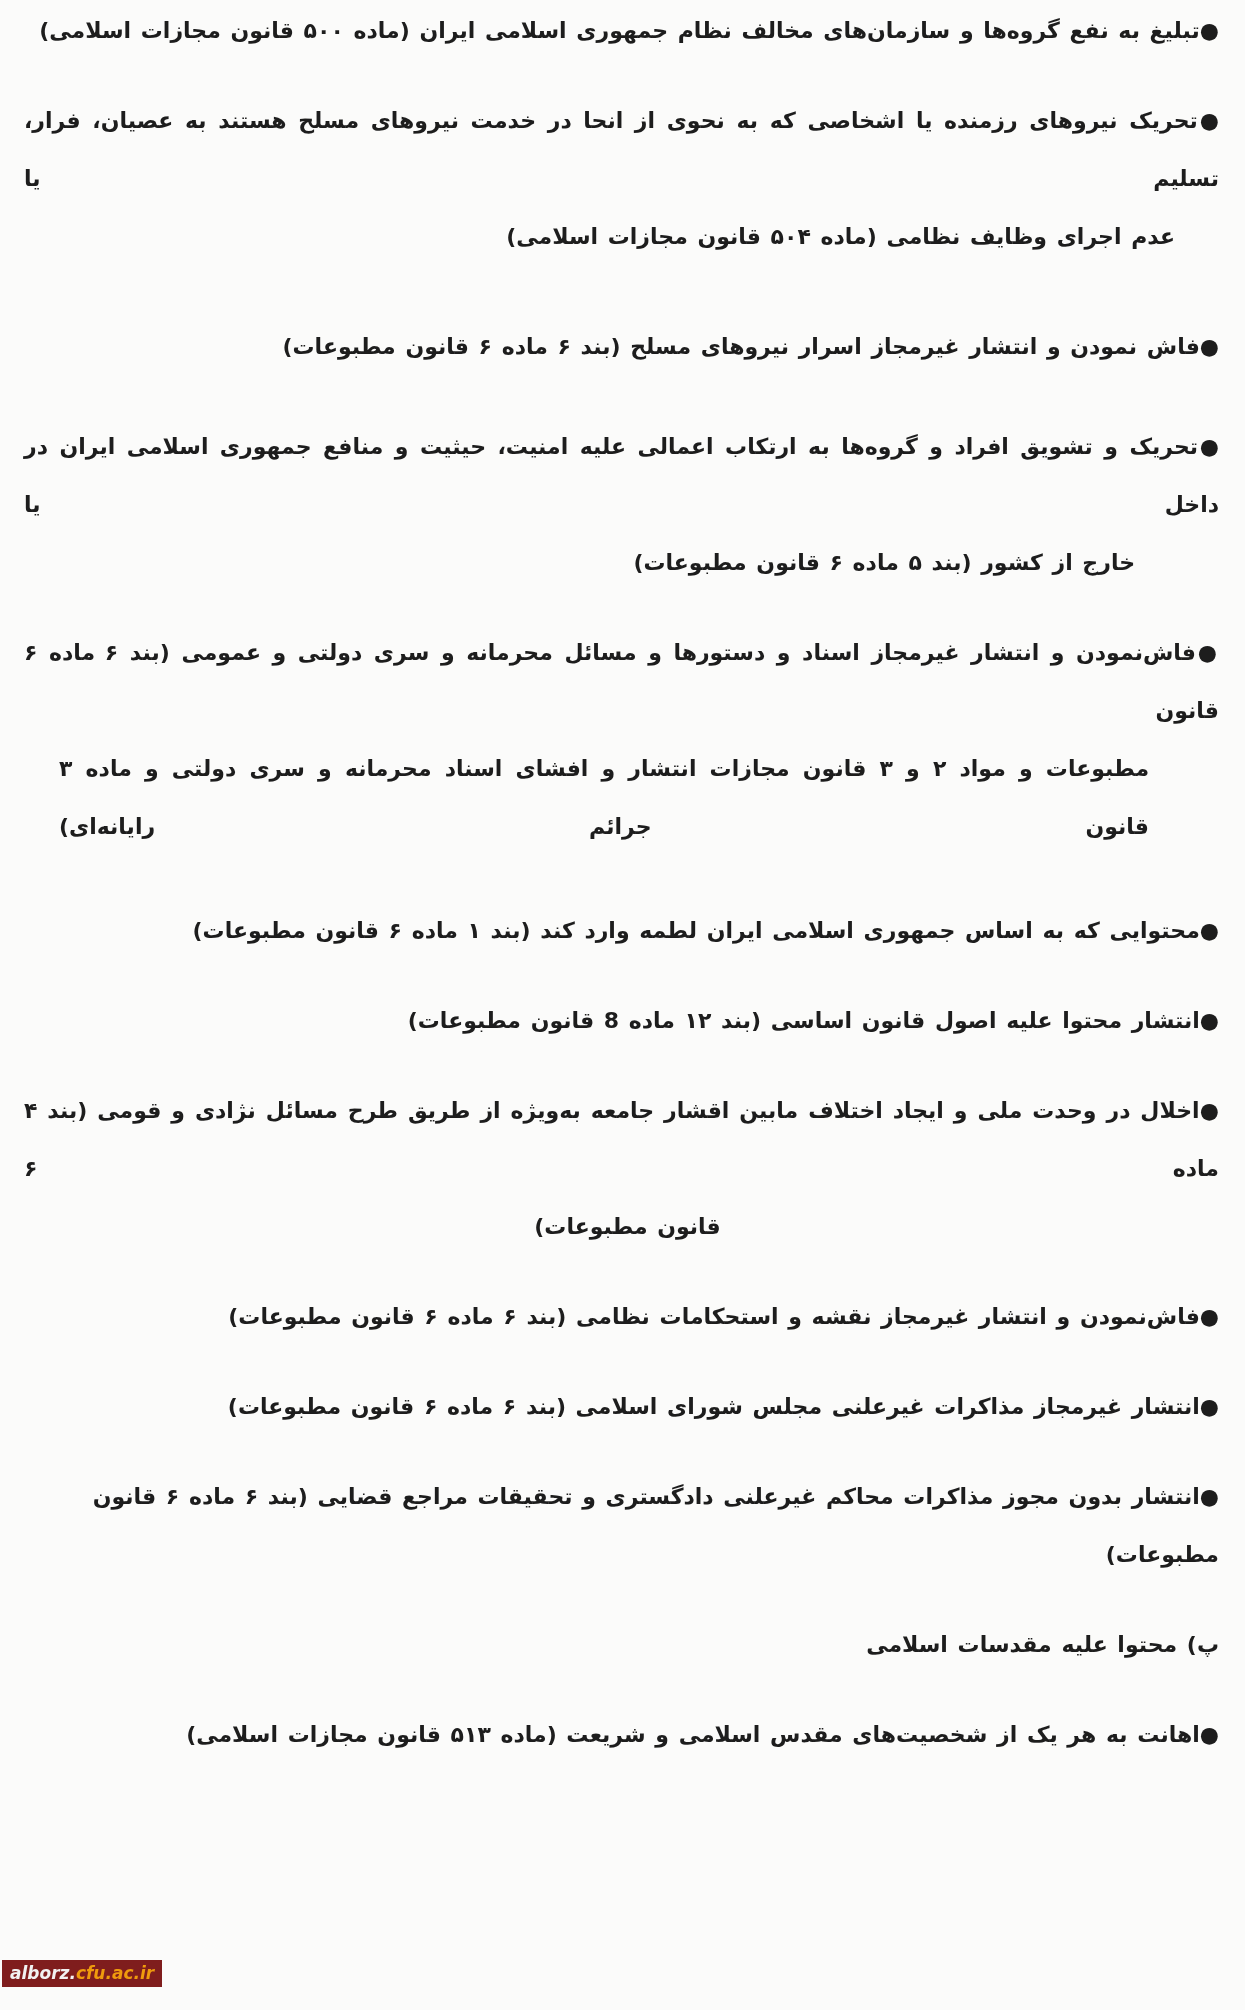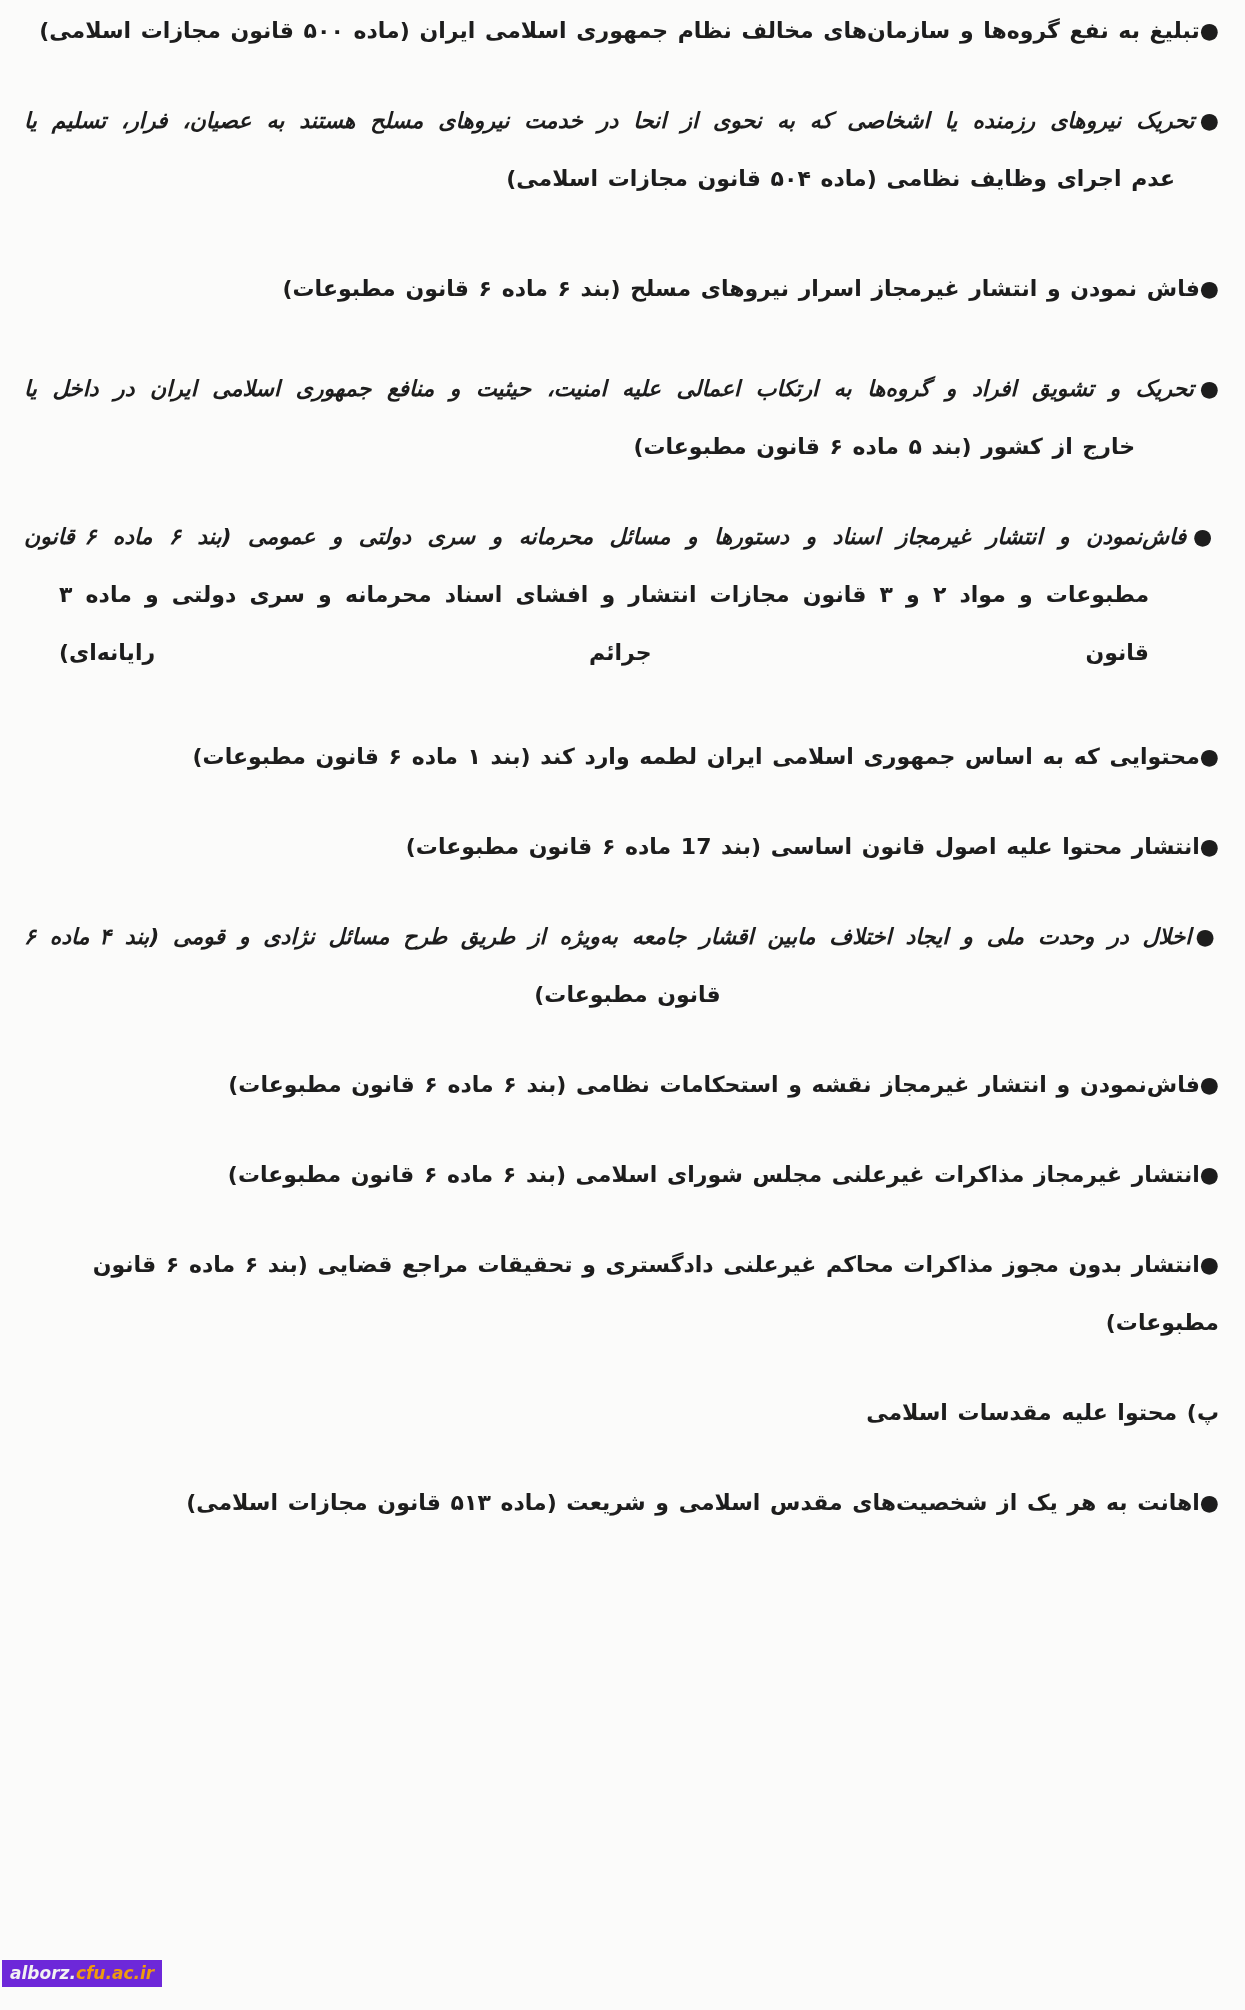--- a/index.html
+++ b/index.html
@@ -29,36 +29,35 @@
   .mb-72 { margin-bottom: 72px; }
   .line {
     line-height: 58px;
     letter-spacing: 0;
     word-spacing: 2px;
   }
   .single { text-align: right; }
   .stretch {
     text-align: justify;
     text-align-last: justify;
-    font-style: italic;
   }
   .cont-r  { padding-right: 44px; }
   .cont-r2 { padding-right: 84px; }
   .cont-j  {
     text-align: justify;
     text-align-last: justify;
     padding: 0 70px 0 35px;
   }
   .cont-l  { text-align: center; padding-left: 12px; }
   .heading { text-align: right; }
   .watermark {
     position: absolute;
     left: 2px;
     top: 1960px;
-    background: #6d28d9;
+    background: #7f1d1d;
     padding: 3px 8px 4px 8px;
     font-style: italic;
     font-size: 17px;
     line-height: 20px;
     white-space: nowrap;
     direction: ltr;
   }
   .wm-a { color: #f2f2f2; }
   .wm-b { color: #ef9b0d; }
 </style>
@@ -88,21 +87,21 @@
   <div class="item mb-46">
     <div class="line stretch">●فاش‌نمودن و انتشار غیرمجاز اسناد و دستورها و مسائل محرمانه و سری دولتی و عمومی (بند ۶ ماده ۶ قانون</div>
     <div class="line cont-j">مطبوعات و مواد ۲ و ۳ قانون مجازات انتشار و افشای اسناد محرمانه و سری دولتی و ماده ۳ قانون جرائم رایانه‌ای)</div>
   </div>
 
   <div class="item">
     <div class="line single">●محتوایی که به اساس جمهوری اسلامی ایران لطمه وارد کند (بند ۱ ماده ۶ قانون مطبوعات)</div>
   </div>
 
   <div class="item">
-    <div class="line single">●انتشار محتوا علیه اصول قانون اساسی (بند 17 ماده ۶ قانون مطبوعات)</div>
+    <div class="line single">●انتشار محتوا علیه اصول قانون اساسی (بند ۱۲ ماده 8 قانون مطبوعات)</div>
   </div>
 
   <div class="item">
     <div class="line stretch">●اخلال در وحدت ملی و ایجاد اختلاف مابین اقشار جامعه به‌ویژه از طریق طرح مسائل نژادی و قومی (بند ۴ ماده ۶</div>
     <div class="line cont-l">قانون مطبوعات)</div>
   </div>
 
   <div class="item">
     <div class="line single">●فاش‌نمودن و انتشار غیرمجاز نقشه و استحکامات نظامی (بند ۶ ماده ۶ قانون مطبوعات)</div>
   </div>

